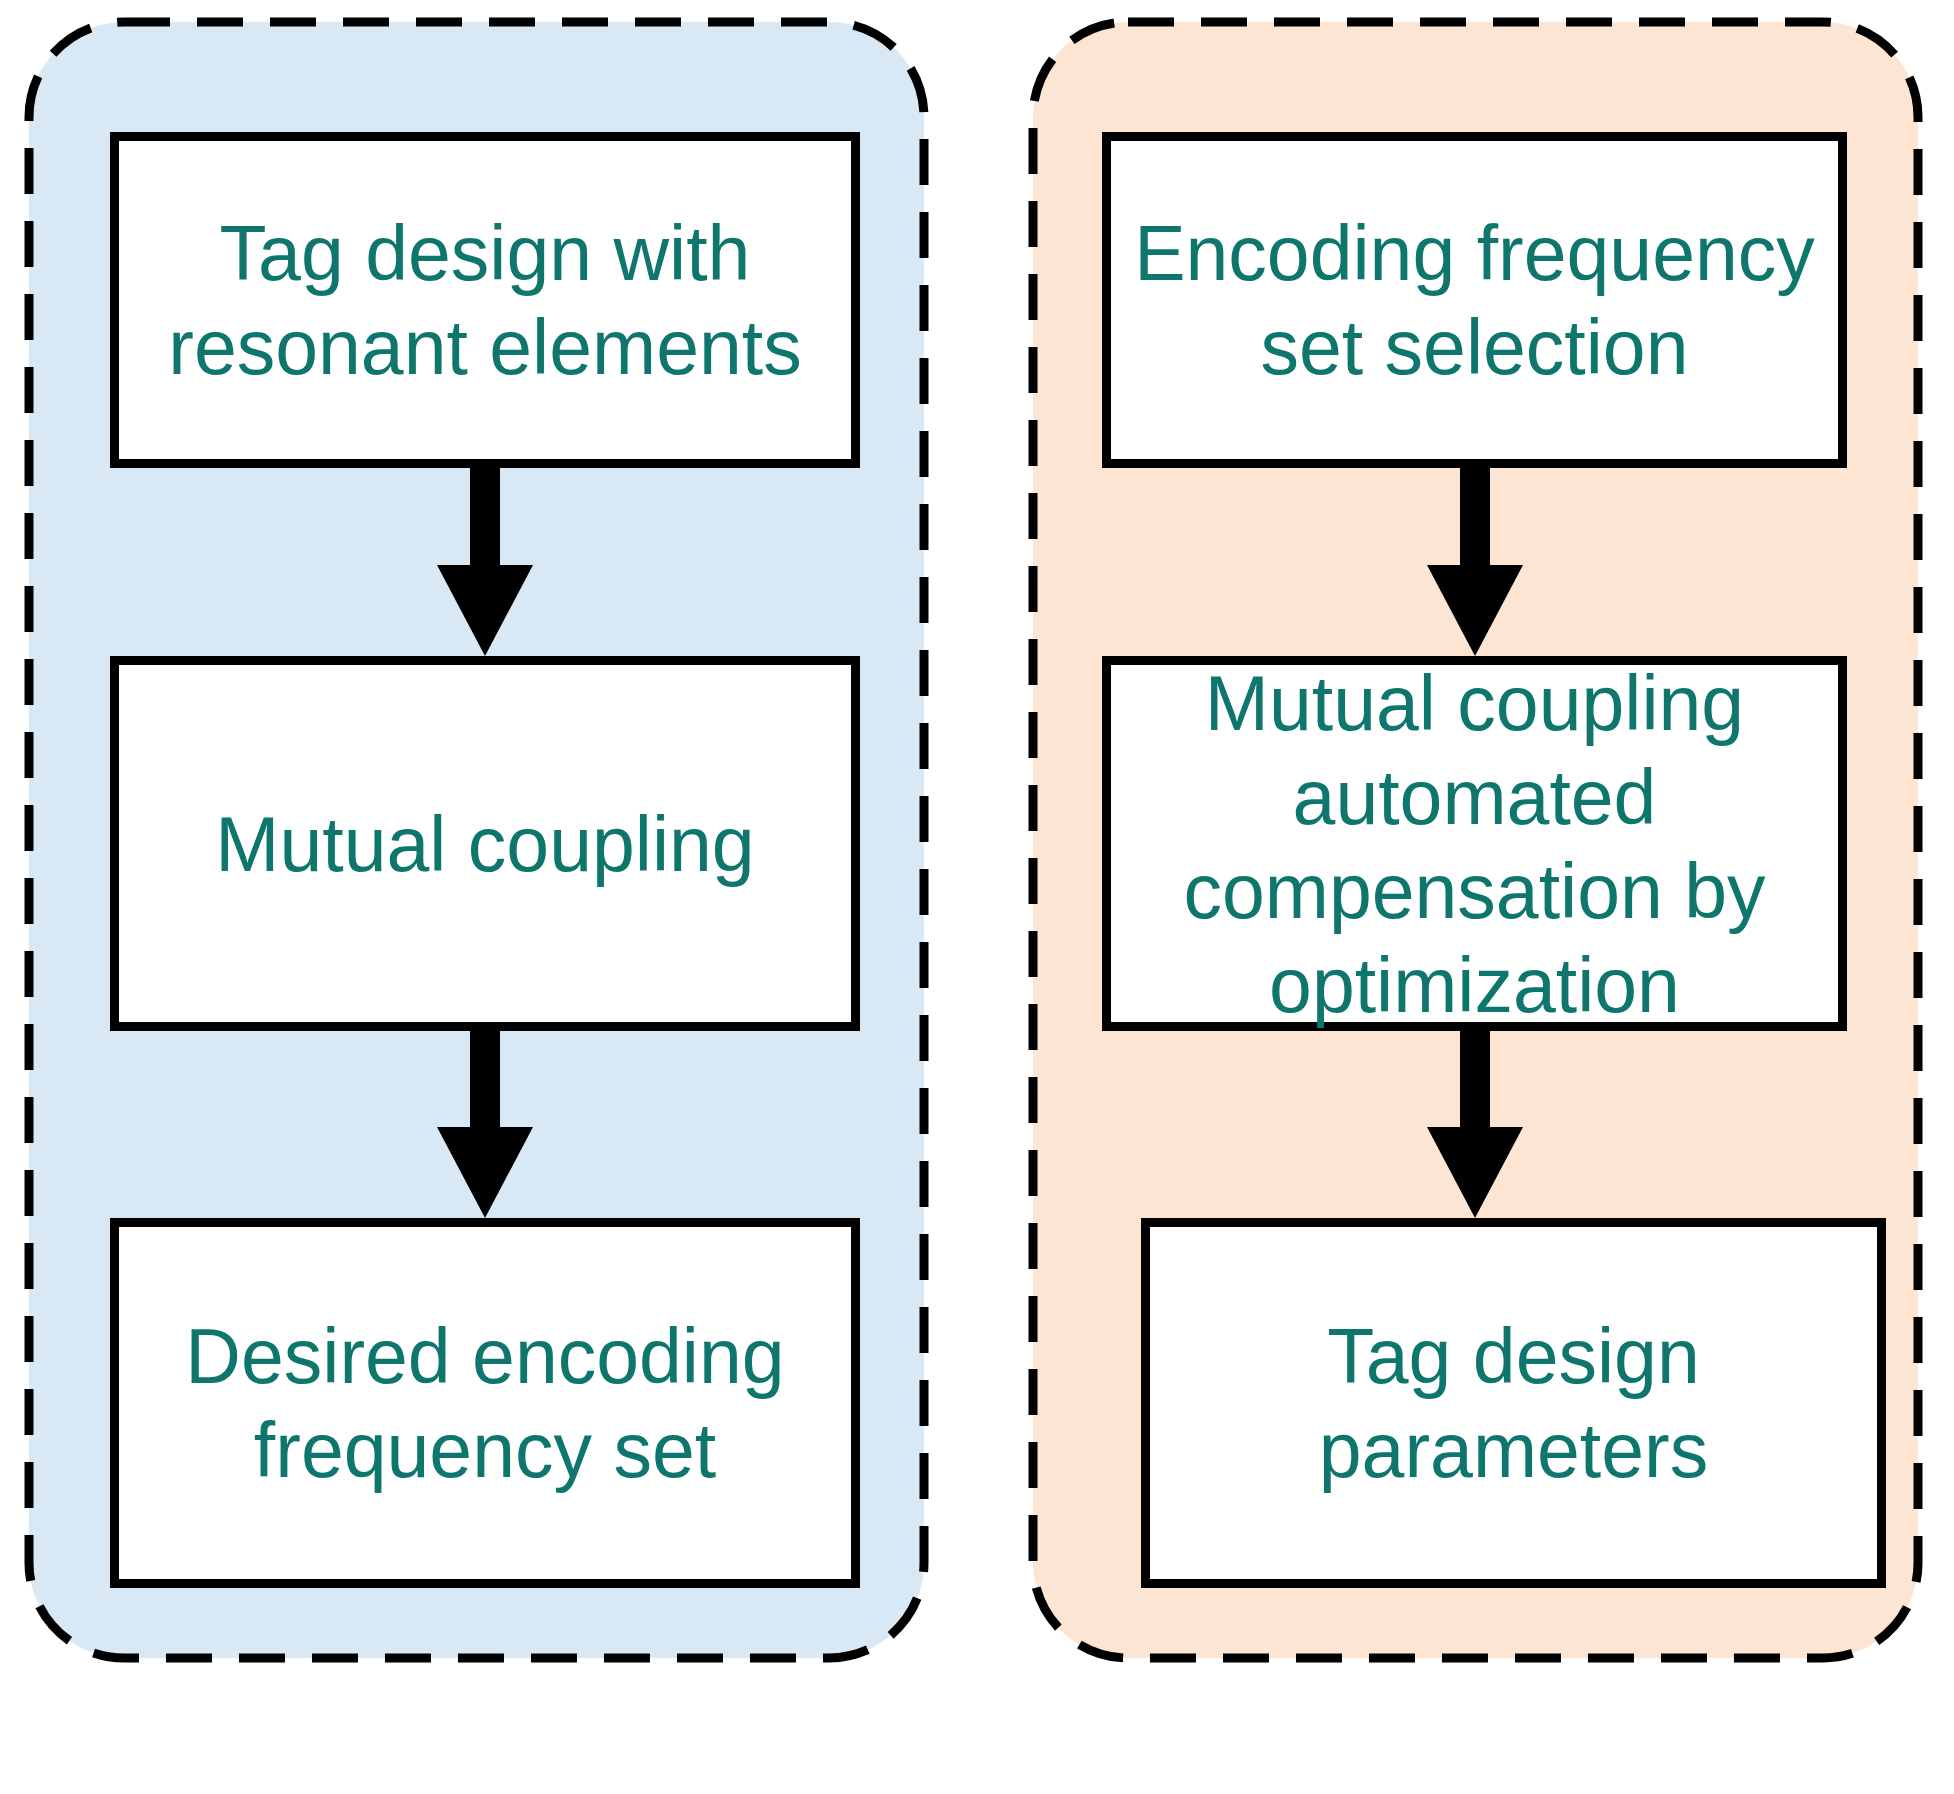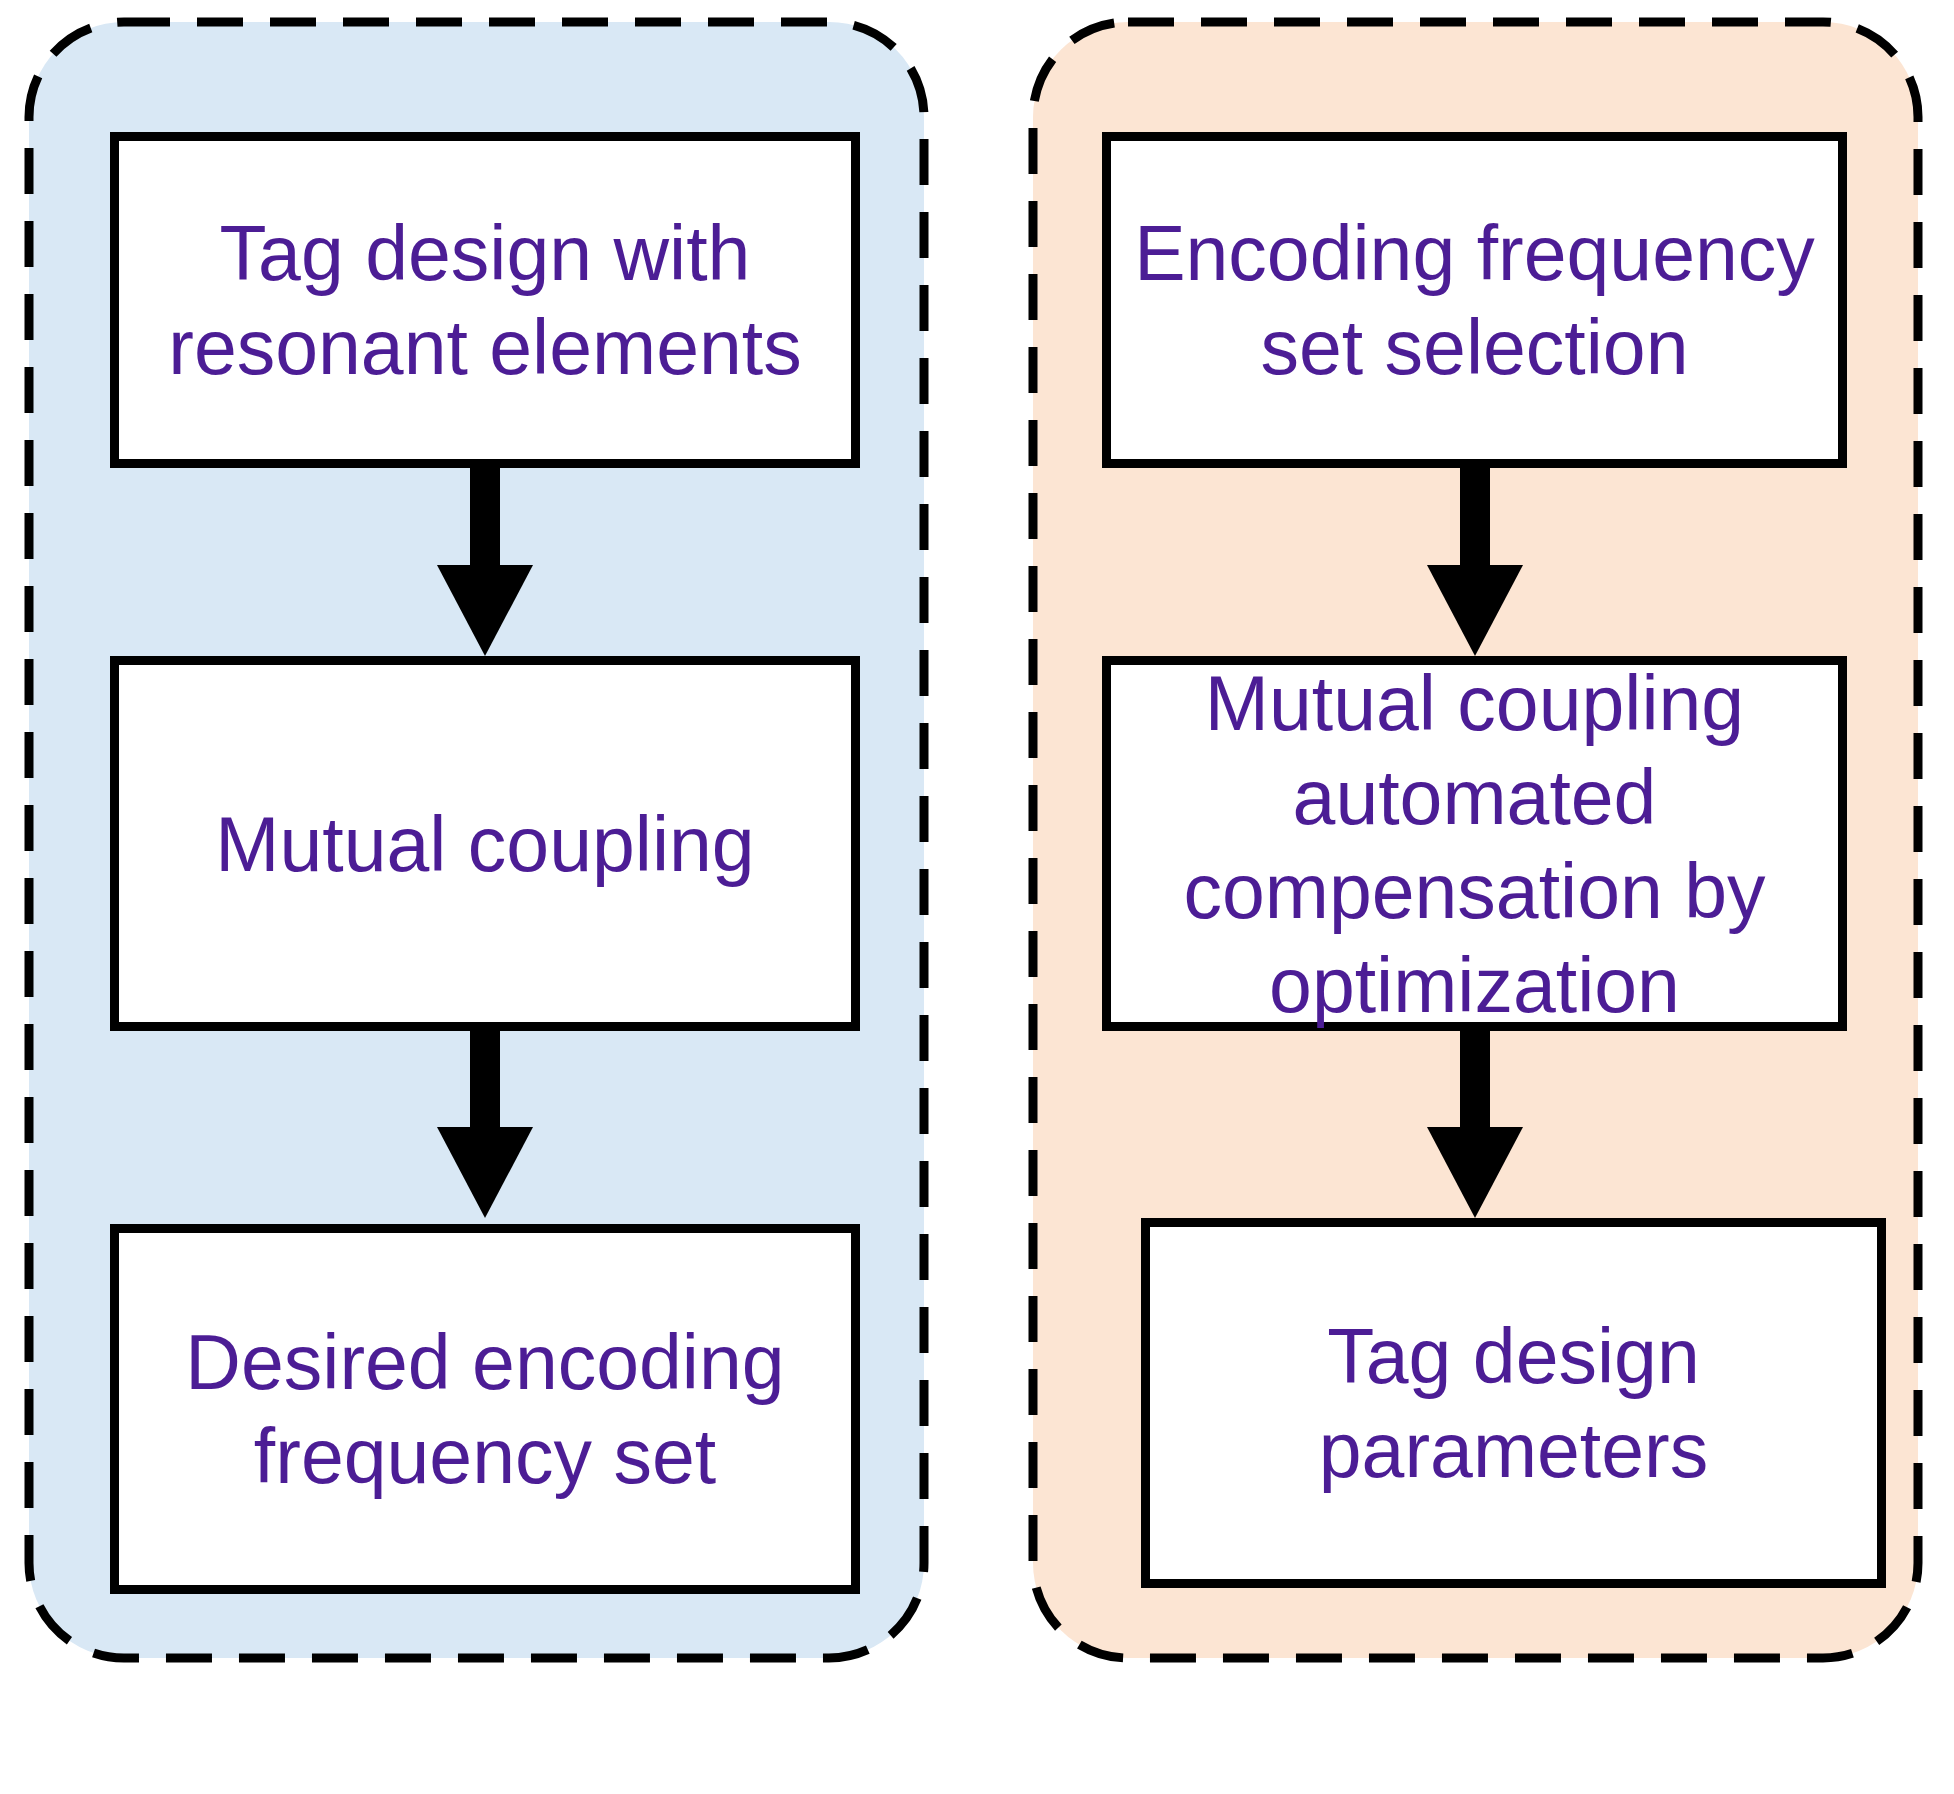--- a/index.html
+++ b/index.html
@@ -1,33 +1,33 @@
 <!DOCTYPE html>
 <html><head>
 <meta charset="utf-8">
 <style>
   html,body{margin:0;padding:0;background:#ffffff;}
   .canvas{
     position:relative;width:1954px;height:1670px;background:#ffffff;
-    font-family:"Liberation Sans",sans-serif;color:#4c1d95;overflow:hidden;
+    font-family:"Liberation Sans",sans-serif;color:#0f766e;overflow:hidden;
   }
   .panel-svg{position:absolute;left:0;top:0;width:1954px;height:1794px;}
 
   .box{
     position:absolute;box-sizing:border-box;background:#ffffff;
     border:9px solid #000;display:flex;align-items:center;justify-content:center;
     text-align:center;font-size:77px;line-height:94px;
   }
   .ln{display:block;}
 
   
   .la{left:110px;width:750px;}
   .a-b1{top:132px;height:336px;}
   .a-b2{top:656px;height:375px;}
-  .a-b3{top:1218px;height:370px;margin-top:6px;}
+  .a-b3{top:1218px;height:370px;}
 
   
   .lb{left:1102px;width:745px;}
   .b-b1{top:132px;height:336px;}
   .b-b2{top:656px;height:375px;}
   .b-b3{top:1218px;height:370px;margin-left:39px;}
 
   
   .arrow{position:absolute;width:96px;display:flex;flex-direction:column;align-items:center;}
   .arrow .stem{width:30px;background:#000;}

